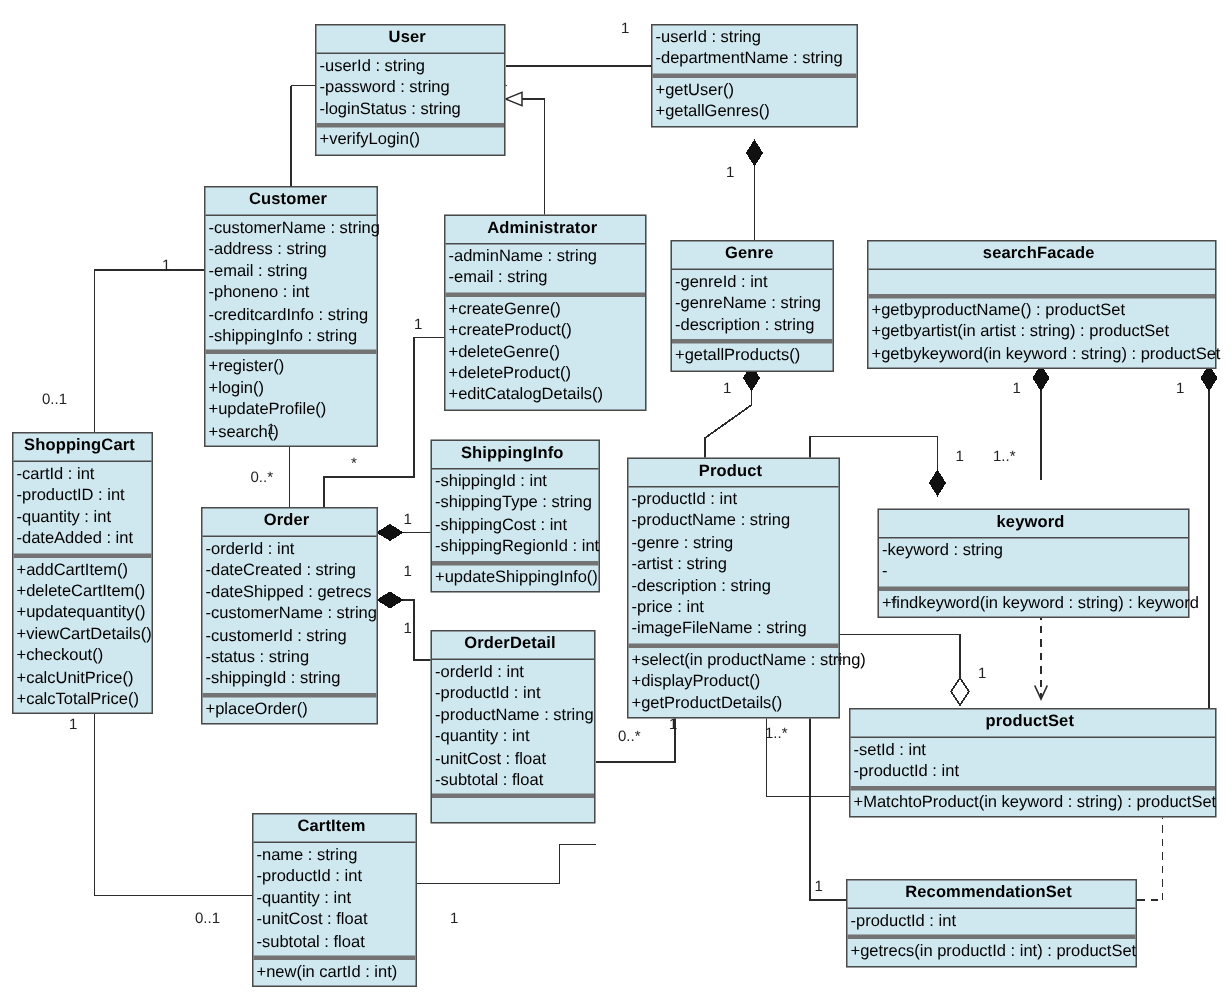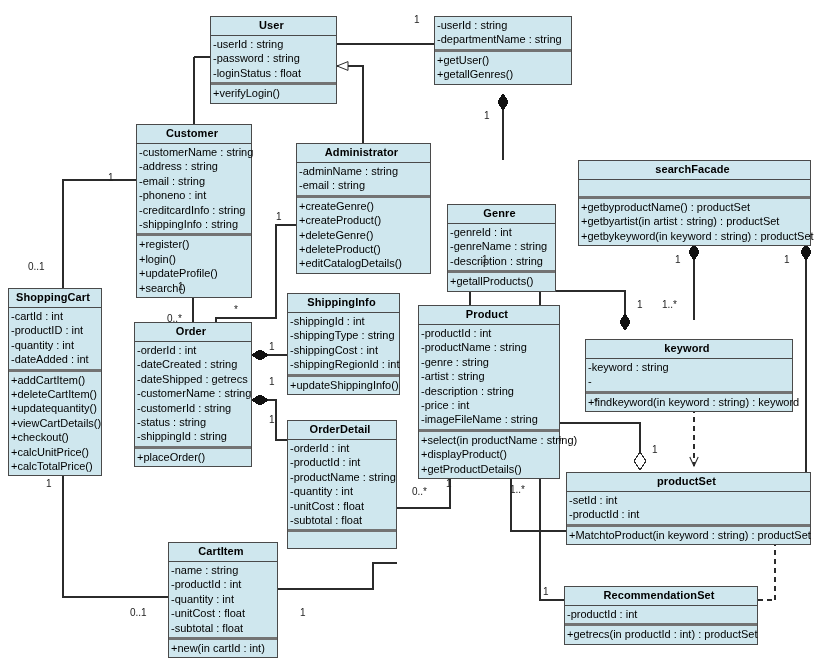--- a/index.html
+++ b/index.html
@@ -144,21 +144,21 @@
       <path d="M758,600 L775,600" stroke-dasharray="5,4"></path>
     </g>
   </svg>
 
   <div id="classes-host">
       <div class="uml-class" style="left: 210px; top: 16px; width: 127px;">
         <div class="uml-name">User</div>
         <div class="uml-compartment">
           <div class="uml-line">-userId : string</div>
           <div class="uml-line">-password : string</div>
-          <div class="uml-line">-loginStatus : float</div>
+          <div class="uml-line">-loginStatus : string</div>
         </div>
         <div class="uml-compartment">
           <div class="uml-line">+verifyLogin()</div>
         </div>
       </div>
       <div class="uml-class" style="left: 434px; top: 16px; width: 138px;">
         <div class="uml-compartment">
           <div class="uml-line">-userId : string</div>
           <div class="uml-line">-departmentName : string</div>
         </div>
@@ -191,21 +191,21 @@
           <div class="uml-line">-email : string</div>
         </div>
         <div class="uml-compartment">
           <div class="uml-line">+createGenre()</div>
           <div class="uml-line">+createProduct()</div>
           <div class="uml-line">+deleteGenre()</div>
           <div class="uml-line">+deleteProduct()</div>
           <div class="uml-line">+editCatalogDetails()</div>
         </div>
       </div>
-      <div class="uml-class" style="left: 447px; top: 160px; width: 109px; margin-top: 44px;">
+      <div class="uml-class" style="left: 447px; top: 160px; width: 109px;">
         <div class="uml-name">Genre</div>
         <div class="uml-compartment">
           <div class="uml-line">-genreId : int</div>
           <div class="uml-line">-genreName : string</div>
           <div class="uml-line">-description : string</div>
         </div>
         <div class="uml-compartment">
           <div class="uml-line">+getallProducts()</div>
         </div>
       </div>
@@ -229,21 +229,21 @@
         <div class="uml-compartment">
           <div class="uml-line">+addCartItem()</div>
           <div class="uml-line">+deleteCartItem()</div>
           <div class="uml-line">+updatequantity()</div>
           <div class="uml-line">+viewCartDetails()</div>
           <div class="uml-line">+checkout()</div>
           <div class="uml-line">+calcUnitPrice()</div>
           <div class="uml-line">+calcTotalPrice()</div>
         </div>
       </div>
-      <div class="uml-class" style="left: 134px; top: 322px; width: 118px;">
+      <div class="uml-class" style="left: 134px; top: 338px; width: 118px;">
         <div class="uml-name">Order</div>
         <div class="uml-compartment">
           <div class="uml-line">-orderId : int</div>
           <div class="uml-line">-dateCreated : string</div>
           <div class="uml-line">-dateShipped : getrecs</div>
           <div class="uml-line">-customerName : string</div>
           <div class="uml-line">-customerId : string</div>
           <div class="uml-line">-status : string</div>
           <div class="uml-line">-shippingId : string</div>
         </div>

